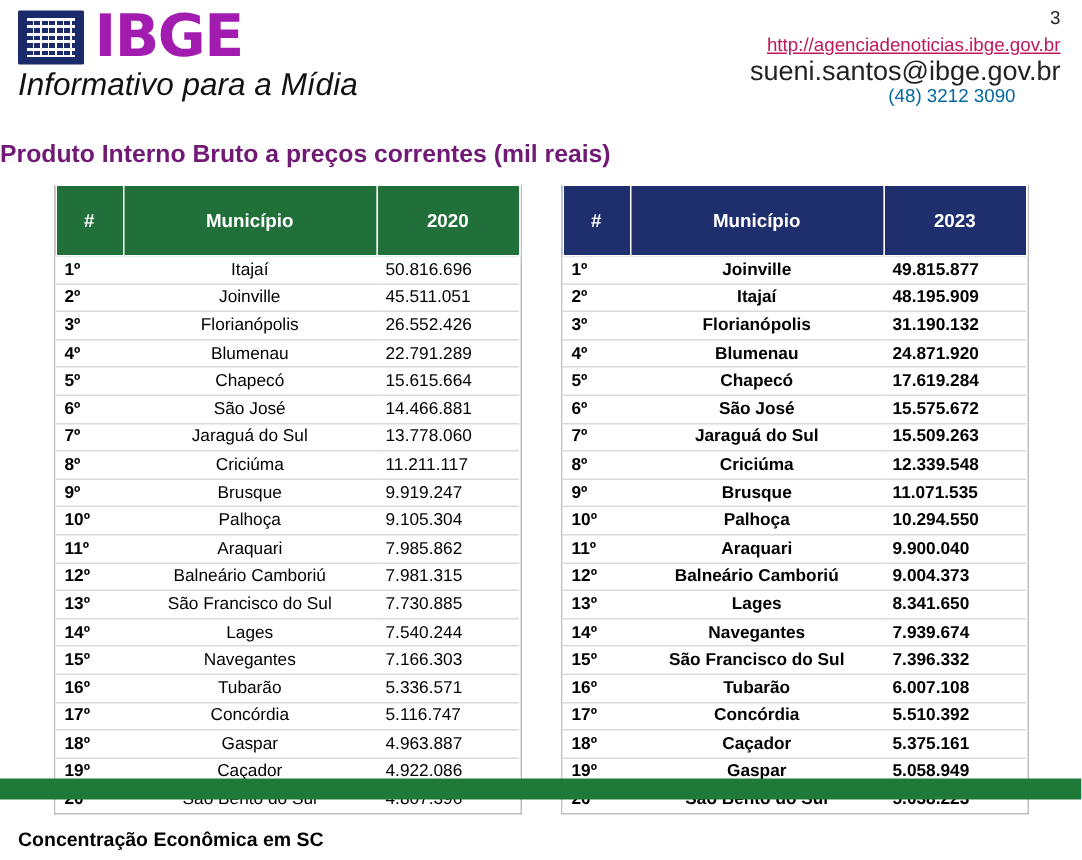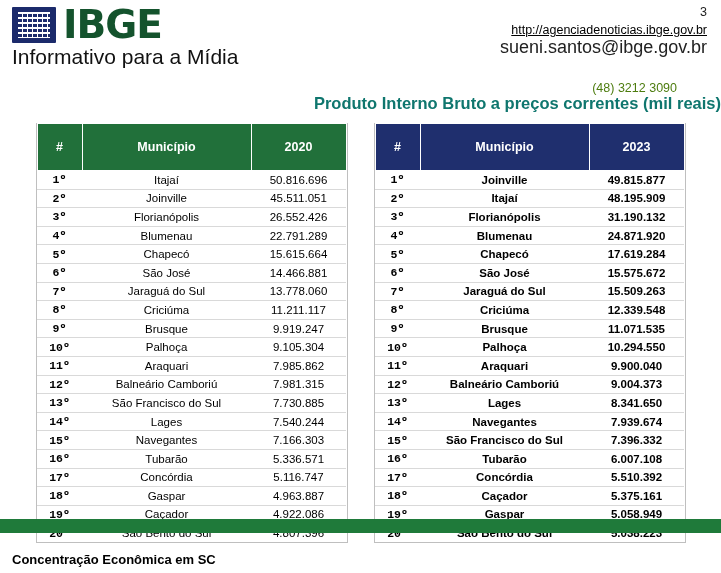--- a/index.html
+++ b/index.html
@@ -61,72 +61,73 @@
         90deg,
         rgba(255,255,255,0) 0px, rgba(255,255,255,0) 4px,
         #ffffff 4px, #ffffff 5px
       );
   }
   .logo-text {
     font-family: "DejaVu Sans", sans-serif;
     font-weight: bold;
     font-size: 39px;
     letter-spacing: -1px;
-    color: #14532d;
+    color: #a21caf;
     line-height: 38px;
     text-align: center;
   }
   .subtitle {
     position: absolute;
     left: 12px;
     top: 45px;
     font-size: 21px;
     color: #111111;
     font-family: "Liberation Sans", sans-serif;
+    font-style: italic;
   }
   .header-right {
     position: absolute;
     right: 14px;
     top: 4px;
     text-align: right;
     font-size: 12.5px;
     color: #222222;
     line-height: 17px;
   }
   .page-number {
     font-size: 12.5px;
     color: #222222;
     text-align: right;
     margin-bottom: 1px;
   }
   .site-link {
-    color: #000000;
+    color: #be185d;
     text-decoration: underline;
     font-size: 12.5px;
     display: block;
   }
   .email-line {
     display: block;
     font-size: 18px;
     color: #222222;
   }
   .phone-line {
     display: block;
     font-size: 12.5px;
-    color: #4d7c0f;
-    margin-top: 24px;
+    color: #0369a1;
+    margin-top: 0;
     margin-right: 30px;
   }
 
   
   .main-title {
-    text-align: right;
+    text-align: left;
     font-size: 16.5px;
     font-weight: bold;
-    color: #0f766e;
+    color: #701a75;
     margin-top: 8px;
     margin-bottom: 10px;
     font-family: "Liberation Sans", sans-serif;
   }
 
   
   .tables-wrap {
     display: flex;
     justify-content: center;
     gap: 26px;
@@ -149,30 +150,29 @@
   .blue  th { background: #1f2f6e; }
   table.rank td {
     font-size: 11.5px;
     height: 17.6px;
     padding: 0 6px;
     border-bottom: 1px solid #d9d9d9;
     color: #000000;
     background: #ffffff;
   }
   table.rank td.pos {
-    text-align: center;
+    text-align: left;
     width: 42px;
     font-weight: bold;
-    font-family: Liberation Mono, monospace;
   }
   table.rank td.city {
     text-align: center;
   }
   table.rank td.val {
-    text-align: center;
+    text-align: left;
     width: 92px;
   }
   .blue td.city, .blue td.val, .blue td.pos { font-weight: bold; }
   table.rank tr:last-child td { border-bottom: none; }
   .tbl-frame {
     border: 1px solid #bfbfbf;
     border-top: none;
   }
 
   

